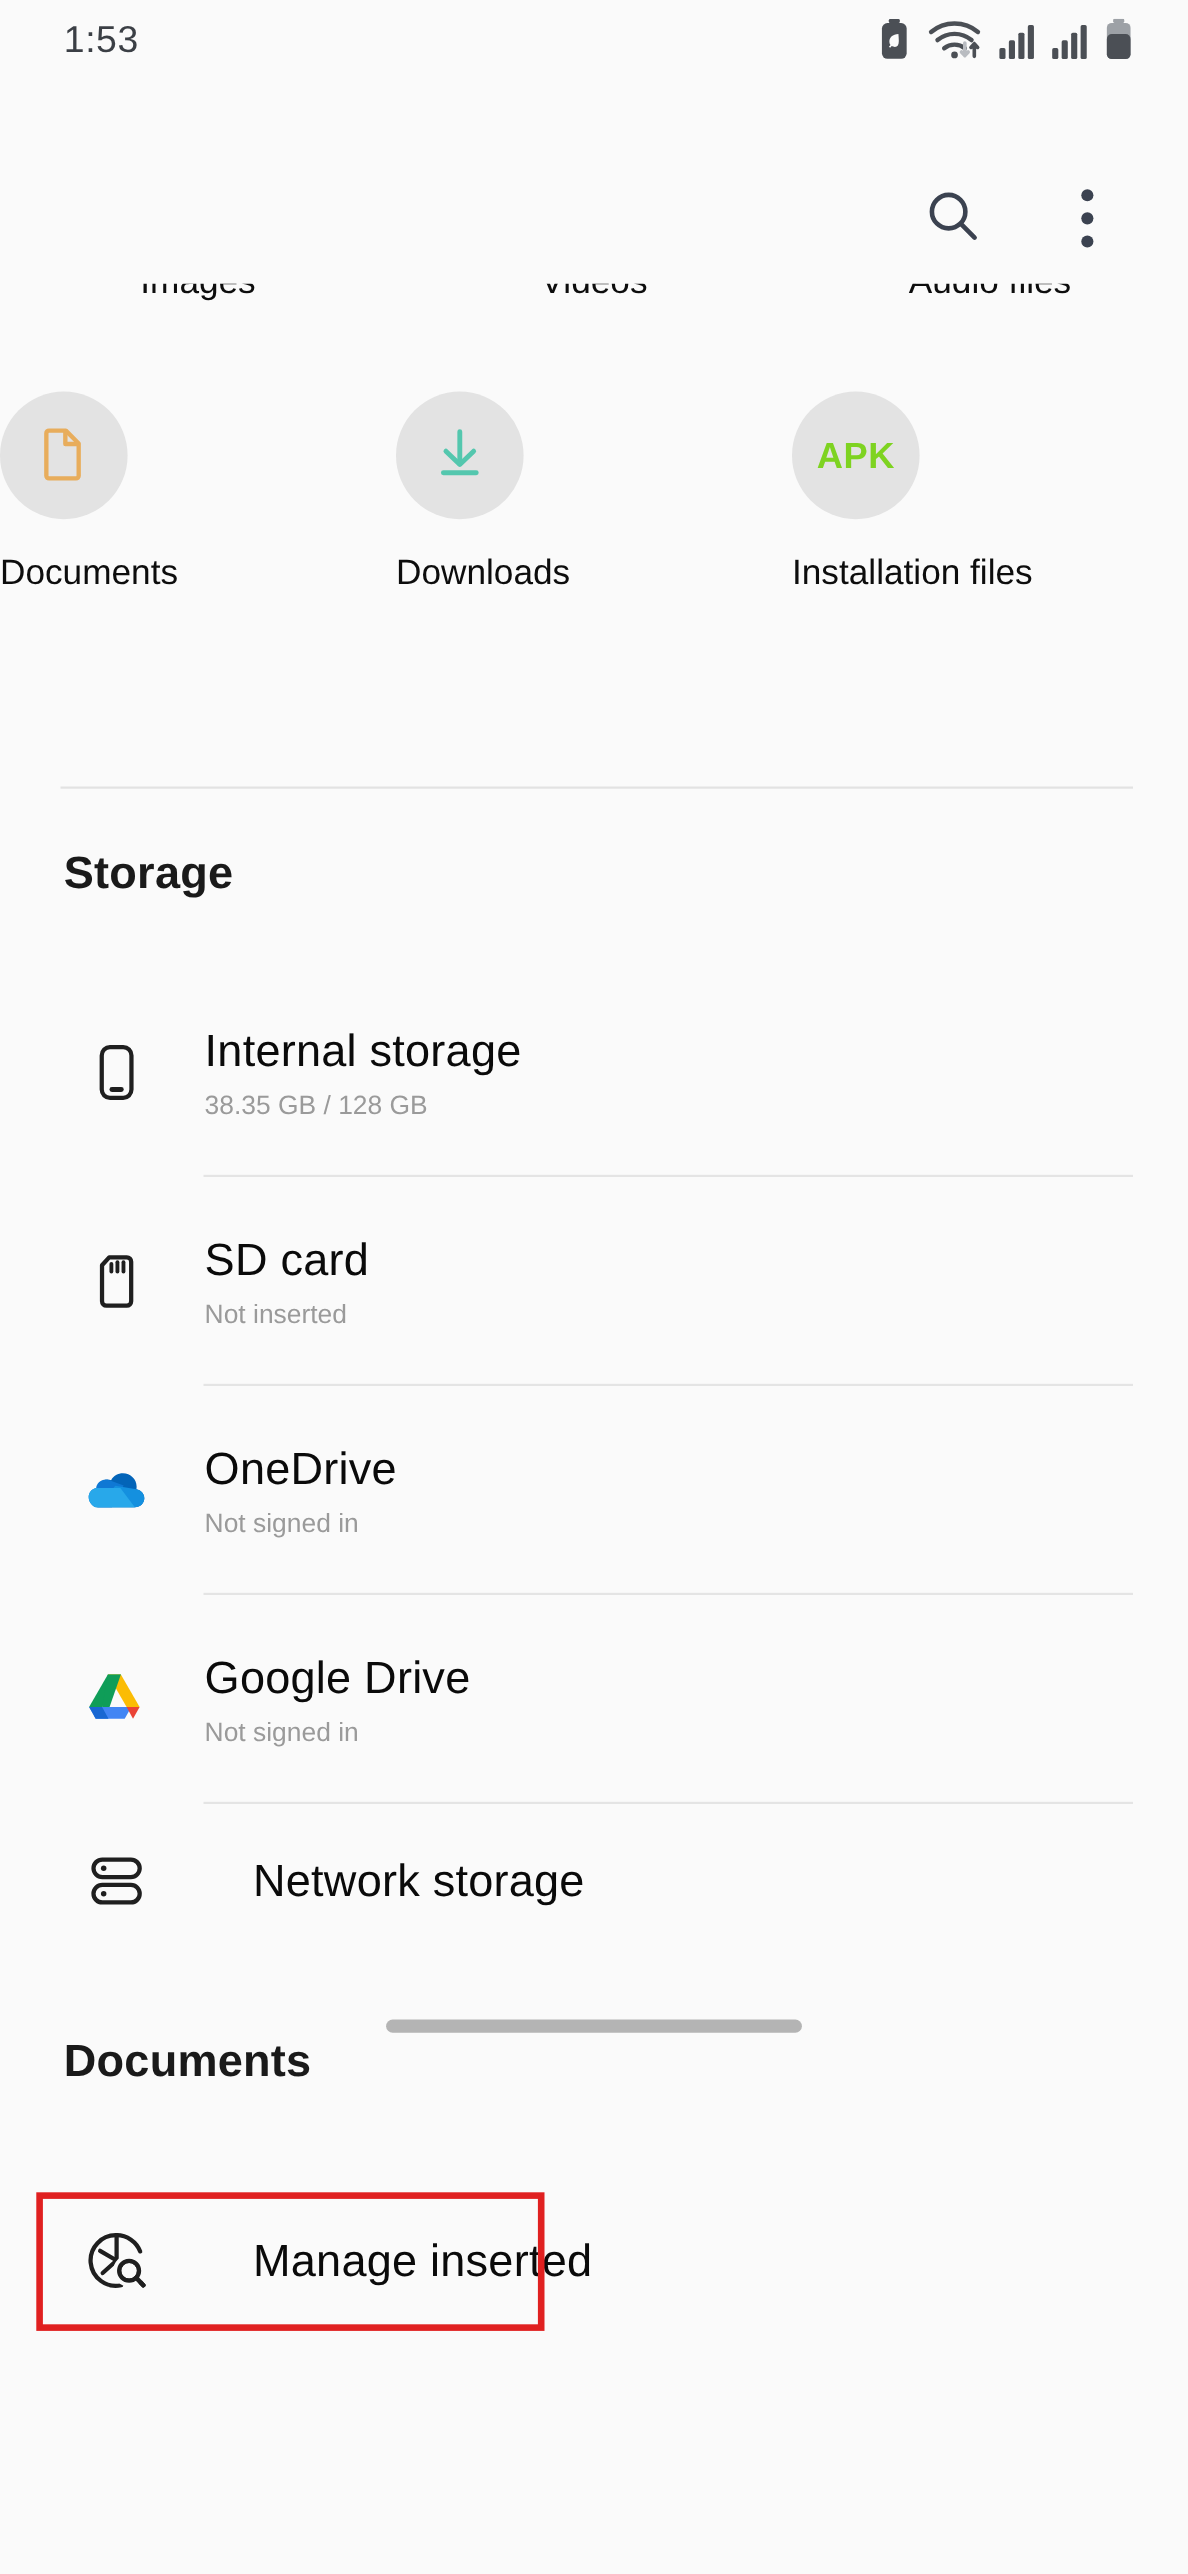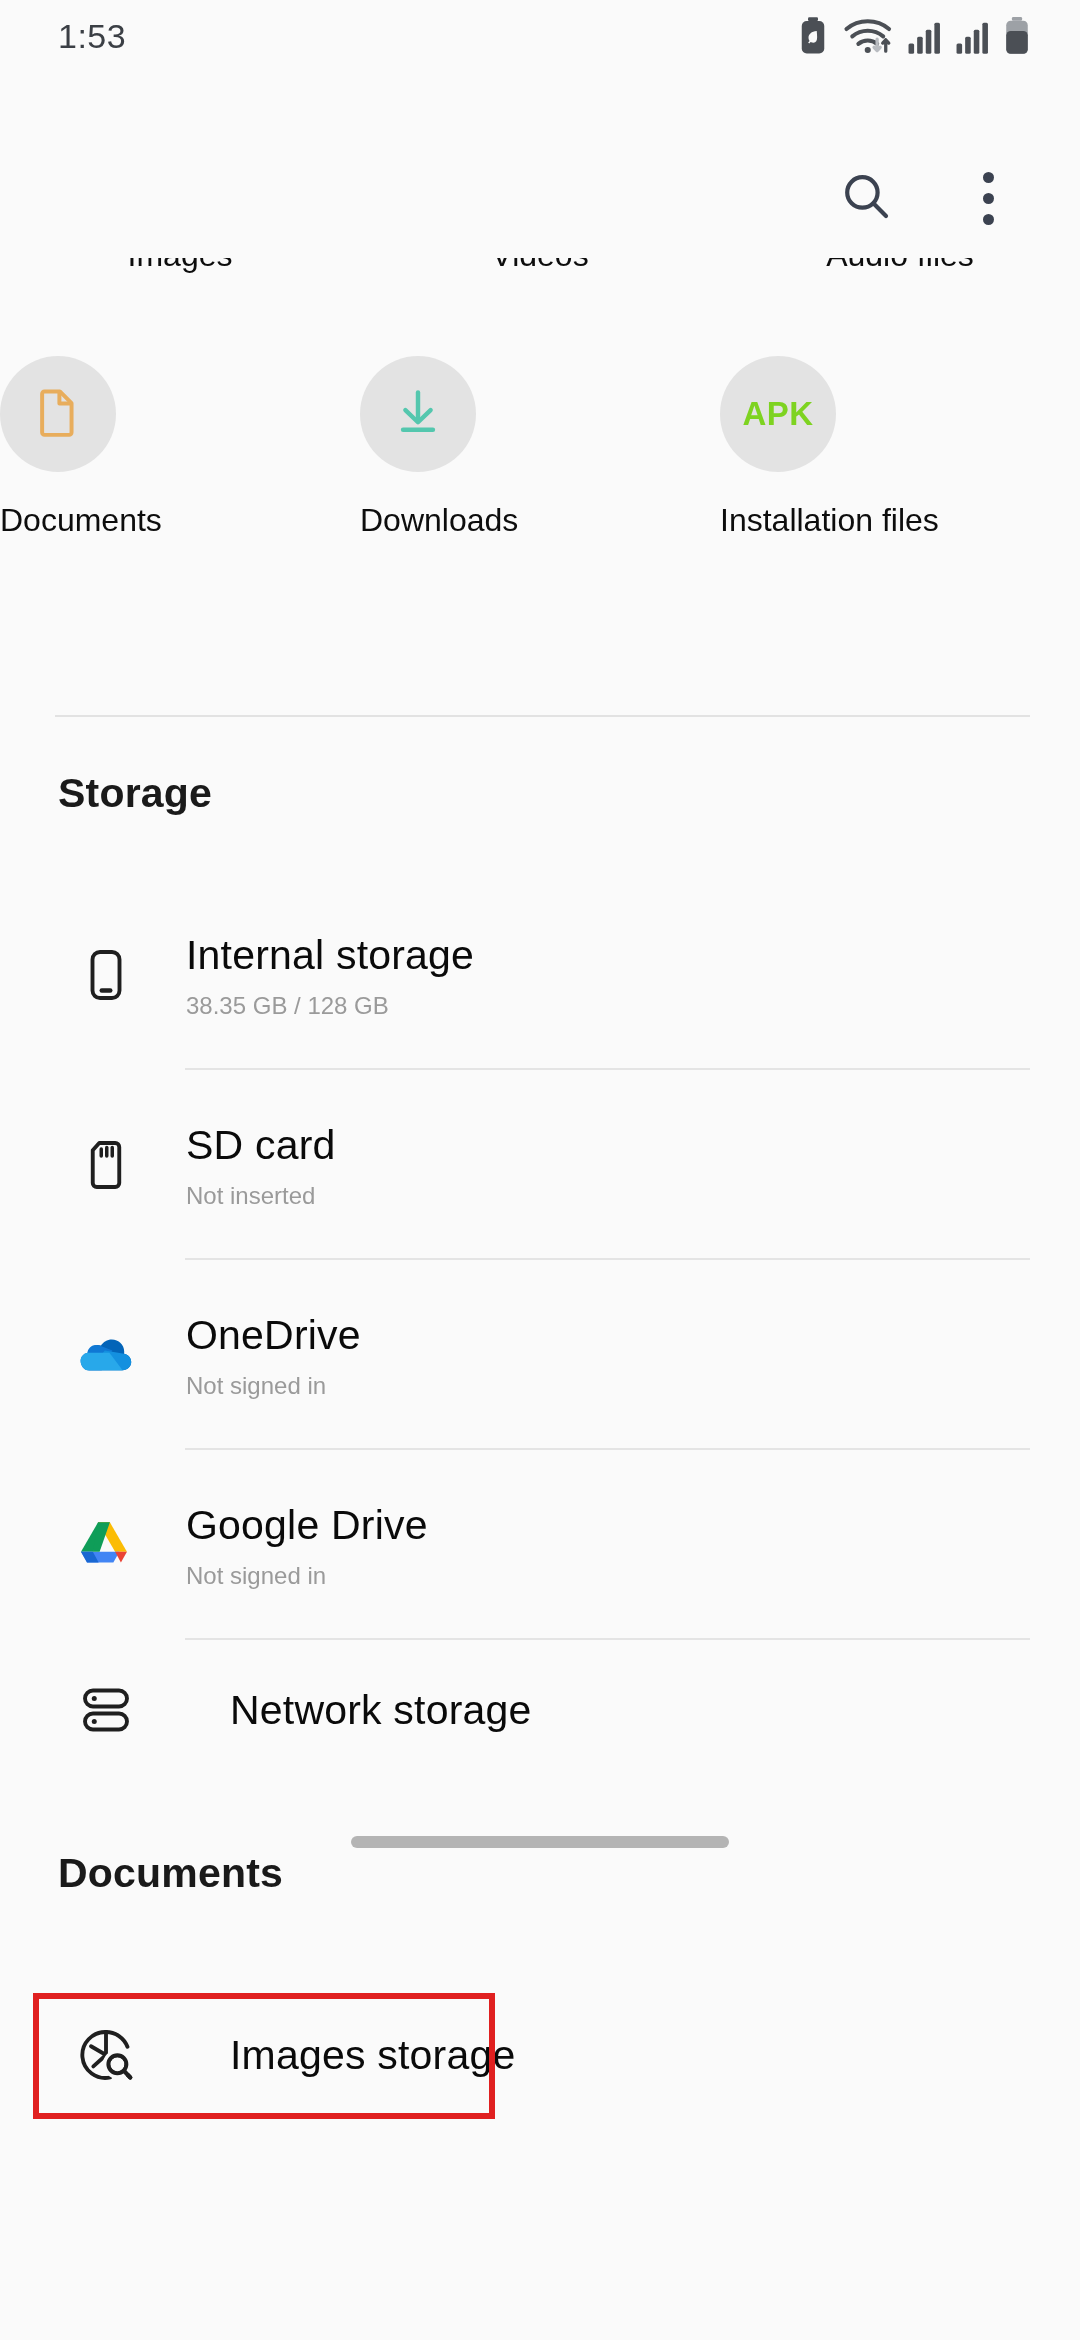--- a/index.html
+++ b/index.html
@@ -314,21 +314,21 @@
           <path d="M12 12 6.2 8.6" stroke="#1f1f1f" stroke-width="1.5" stroke-linecap="round"></path>
           <path d="M12 12 7.1 16.4" stroke="#1f1f1f" stroke-width="1.5" stroke-linecap="round"></path>
           <circle cx="16.4" cy="15.6" r="3.5" fill="none" stroke="#1f1f1f" stroke-width="1.5"></circle>
           <line x1="19.0" y1="18.2" x2="21.4" y2="20.7" stroke="#1f1f1f" stroke-width="1.6" stroke-linecap="round"></line>
           <circle cx="16.4" cy="15.6" r="4.8" fill="none" stroke="#fafafa" stroke-width="1.6"></circle>
           <circle cx="16.4" cy="15.6" r="3.5" fill="none" stroke="#1f1f1f" stroke-width="1.5"></circle>
           <line x1="19.0" y1="18.2" x2="21.4" y2="20.7" stroke="#1f1f1f" stroke-width="1.6" stroke-linecap="round"></line>
         </svg>
       </div>
       <div class="row-text">
-        <div class="row-title">Images storage</div>
+        <div class="row-title">Manage inserted</div>
       </div>
     </div>
 
   </div>
 
   <div class="hl-box" style="left:33px; top:1993px; width:462px; height:126px;"></div>
 
   <div class="home-bar"></div>
 
 </div>

